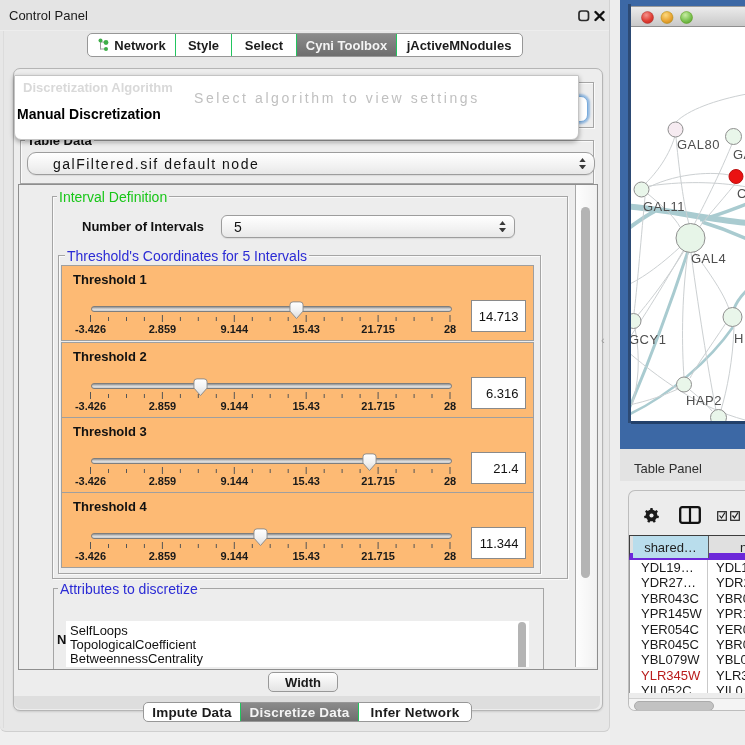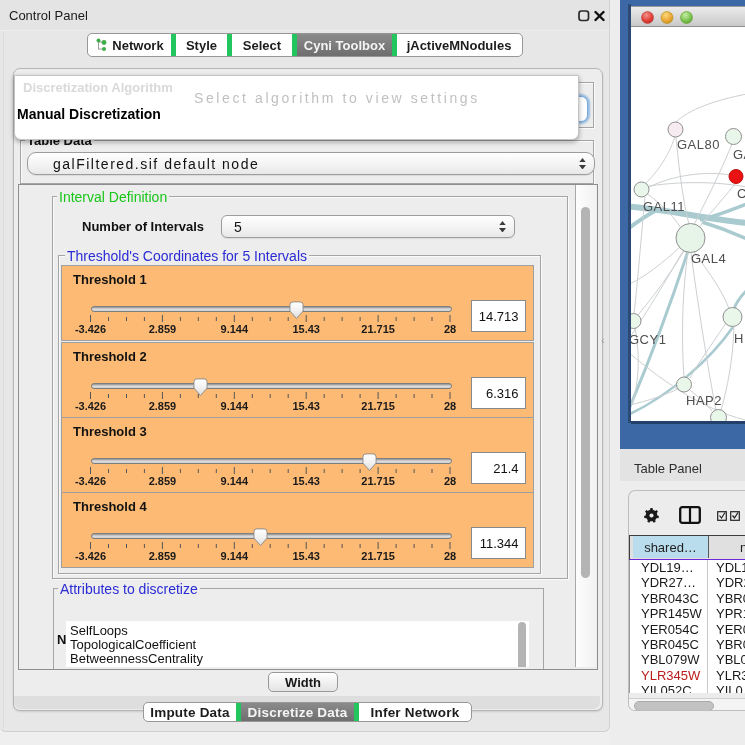--- a/index.html
+++ b/index.html
@@ -10,21 +10,21 @@
   #cp{left:0;top:0;width:609px;height:731px;background:#e7e7e7;
       border-right:1px solid #d2d2d2;border-bottom:1px solid #cfcfcf;
       border-radius:0 0 6px 6px;}
   #titlebar{left:0;top:0;width:609px;height:30px;background:#e4e4e4;
             border-bottom:1px solid #ededed;}
   #titlebar .t{position:absolute;left:9px;top:8px;font-size:13px;color:#1a1a1a;}
   
   .seg{background:#fff;border:1px solid #979797;border-radius:5px;
        display:flex;align-items:center;font-size:13px;font-weight:bold;color:#1c1c1c;}
   .seg .s{display:flex;align-items:center;justify-content:center;height:100%;
-          border-right:5px solid #22c55e;box-sizing:border-box;}
+          border-right:1px solid #22c55e;box-sizing:border-box;}
   .seg .s:last-child{border-right:none;}
   .seg .sel{background:linear-gradient(#8b8b8b,#6e6e6e);color:#f4f4f4;}
   #toptabs{left:87px;top:33px;width:434px;height:22px;}
   #bottabs{left:143px;top:702px;width:327px;height:18px;font-size:13.5px;letter-spacing:0.2px;}
   
   #inner{left:13px;top:68px;width:588px;height:641px;background:#ededed;
          border:1px solid #b5b5b5;border-radius:7px;
          box-shadow:0 1px 2px rgba(0,0,0,0.12);}
   #innerbottom{left:14px;top:696px;width:586px;height:13px;background:#dedede;
                border-radius:0 0 7px 7px;}
@@ -457,21 +457,21 @@
     <rect x="1.2" y="1.2" width="19.6" height="15.6" rx="2" fill="none" stroke="#111" stroke-width="2.3"></rect>
     <line x1="11" y1="1.2" x2="11" y2="16.8" stroke="#111" stroke-width="2.2"></line>
   </svg>
   <svg class="abs" style="left:88px;top:20px;" width="24" height="10" viewBox="0 0 24 10">
     <rect x="0.7" y="0.7" width="8.6" height="8.6" fill="none" stroke="#222" stroke-width="1.2"></rect>
     <path d="M2.5 4.5 L4.5 7 L8 1.5" fill="none" stroke="#222" stroke-width="1.2"></path>
     <rect x="13.7" y="0.7" width="8.6" height="8.6" fill="none" stroke="#222" stroke-width="1.2"></rect>
     <path d="M15.5 4.5 L17.5 7 L21 1.5" fill="none" stroke="#222" stroke-width="1.3"></path>
   </svg>
 
-  <div class="abs" style="left:0;top:44px;width:117px;height:24.5px;background:#e0e0e0;border-top:1.5px solid #3e3e3e;border-left:1.5px solid #3e3e3e;border-bottom:1px solid #6d28d9;box-sizing:border-box;">
+  <div class="abs" style="left:0;top:44px;width:117px;height:24.5px;background:#e0e0e0;border-top:1.5px solid #3e3e3e;border-left:1.5px solid #3e3e3e;border-bottom:7px solid #6d28d9;box-sizing:border-box;">
     <div class="abs" style="left:3px;top:0;width:75px;height:22px;background:#b9ddec;border-right:1.5px solid #5a5a5a;
          display:flex;align-items:center;justify-content:center;font-size:13px;color:#222;">shared…</div>
     <span style="position:absolute;left:110px;top:4px;font-size:13px;color:#222;">name</span>
   </div>
 
   <div class="abs" style="left:0;top:68.5px;width:117px;height:133px;background:#fff;overflow:hidden;border-left:1px solid #9a9a9a;box-sizing:border-box;">
     <div class="abs" style="left:77px;top:0;width:1px;height:133px;background:#c9c9c9;"></div>
     <div class="abs" style="left:11px;top:0.5px;font-size:13px;color:#1a1a1a;white-space:nowrap;">YDL19…</div>
       <div class="abs" style="left:86px;top:0.5px;font-size:13px;color:#1a1a1a;white-space:nowrap;">YDL1</div>
       <div class="abs" style="left:11px;top:15.9px;font-size:13px;color:#1a1a1a;white-space:nowrap;">YDR27…</div>

